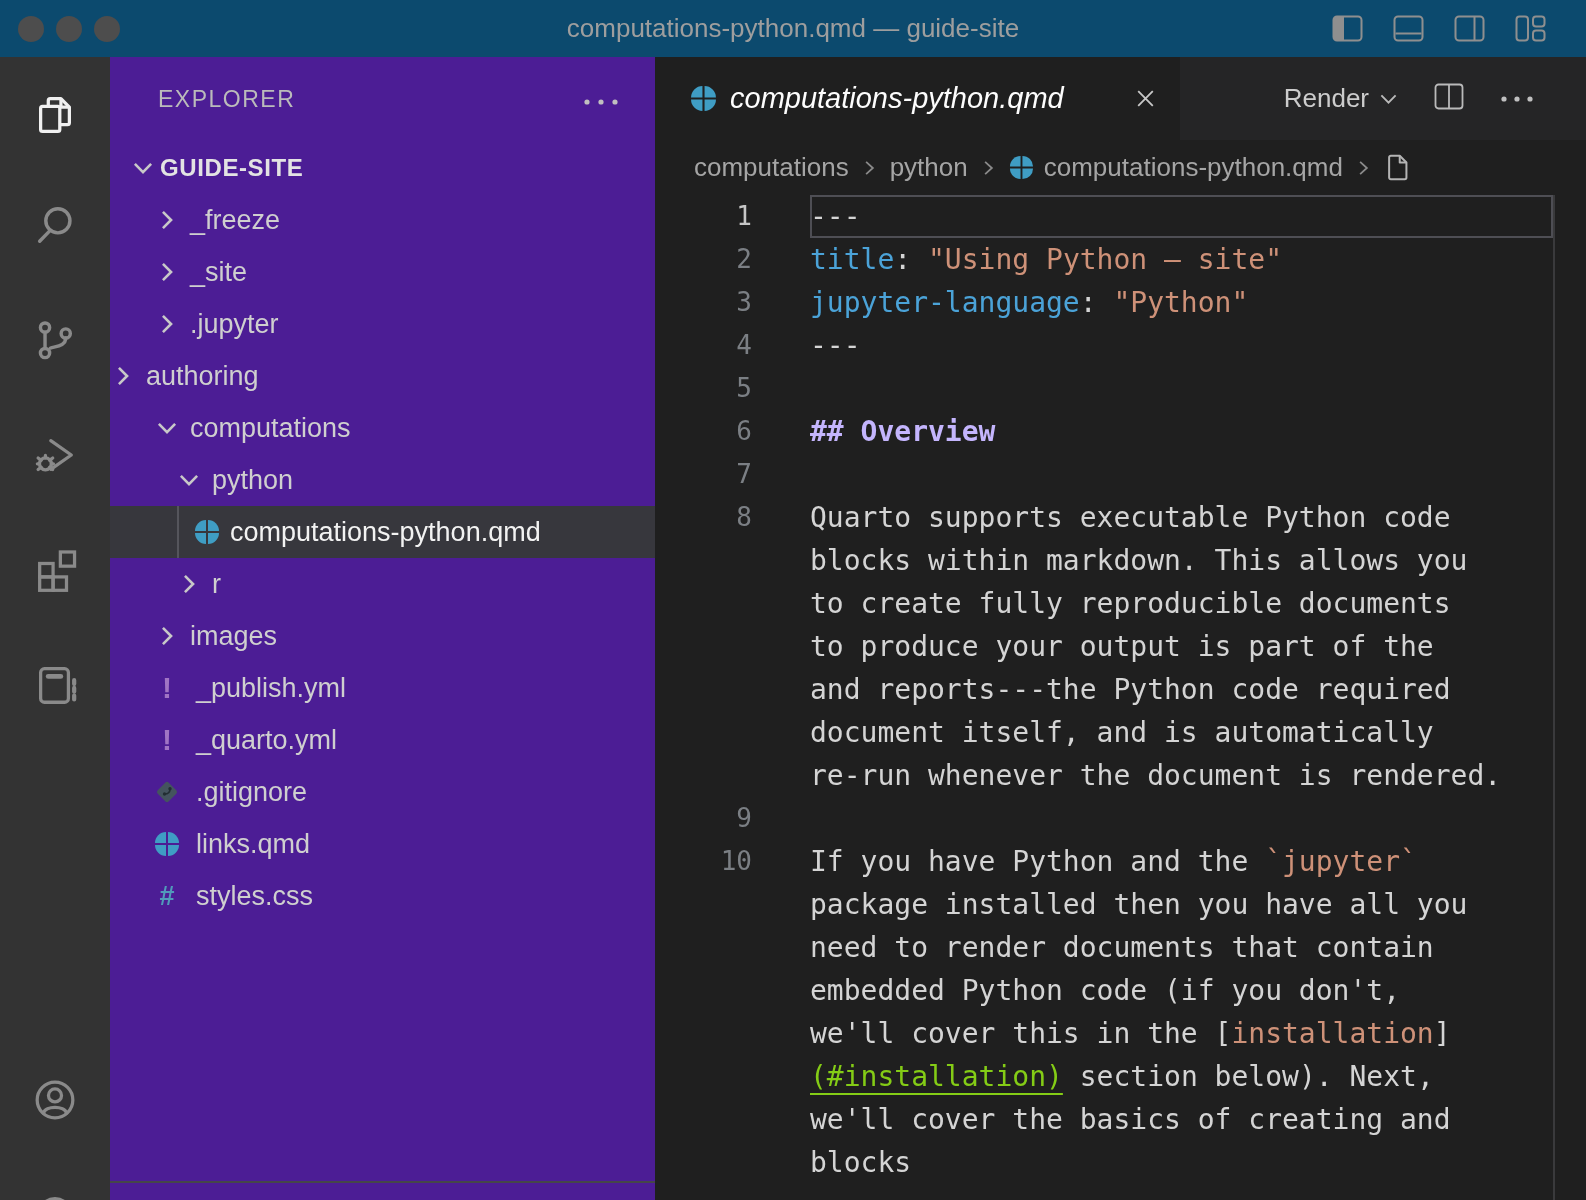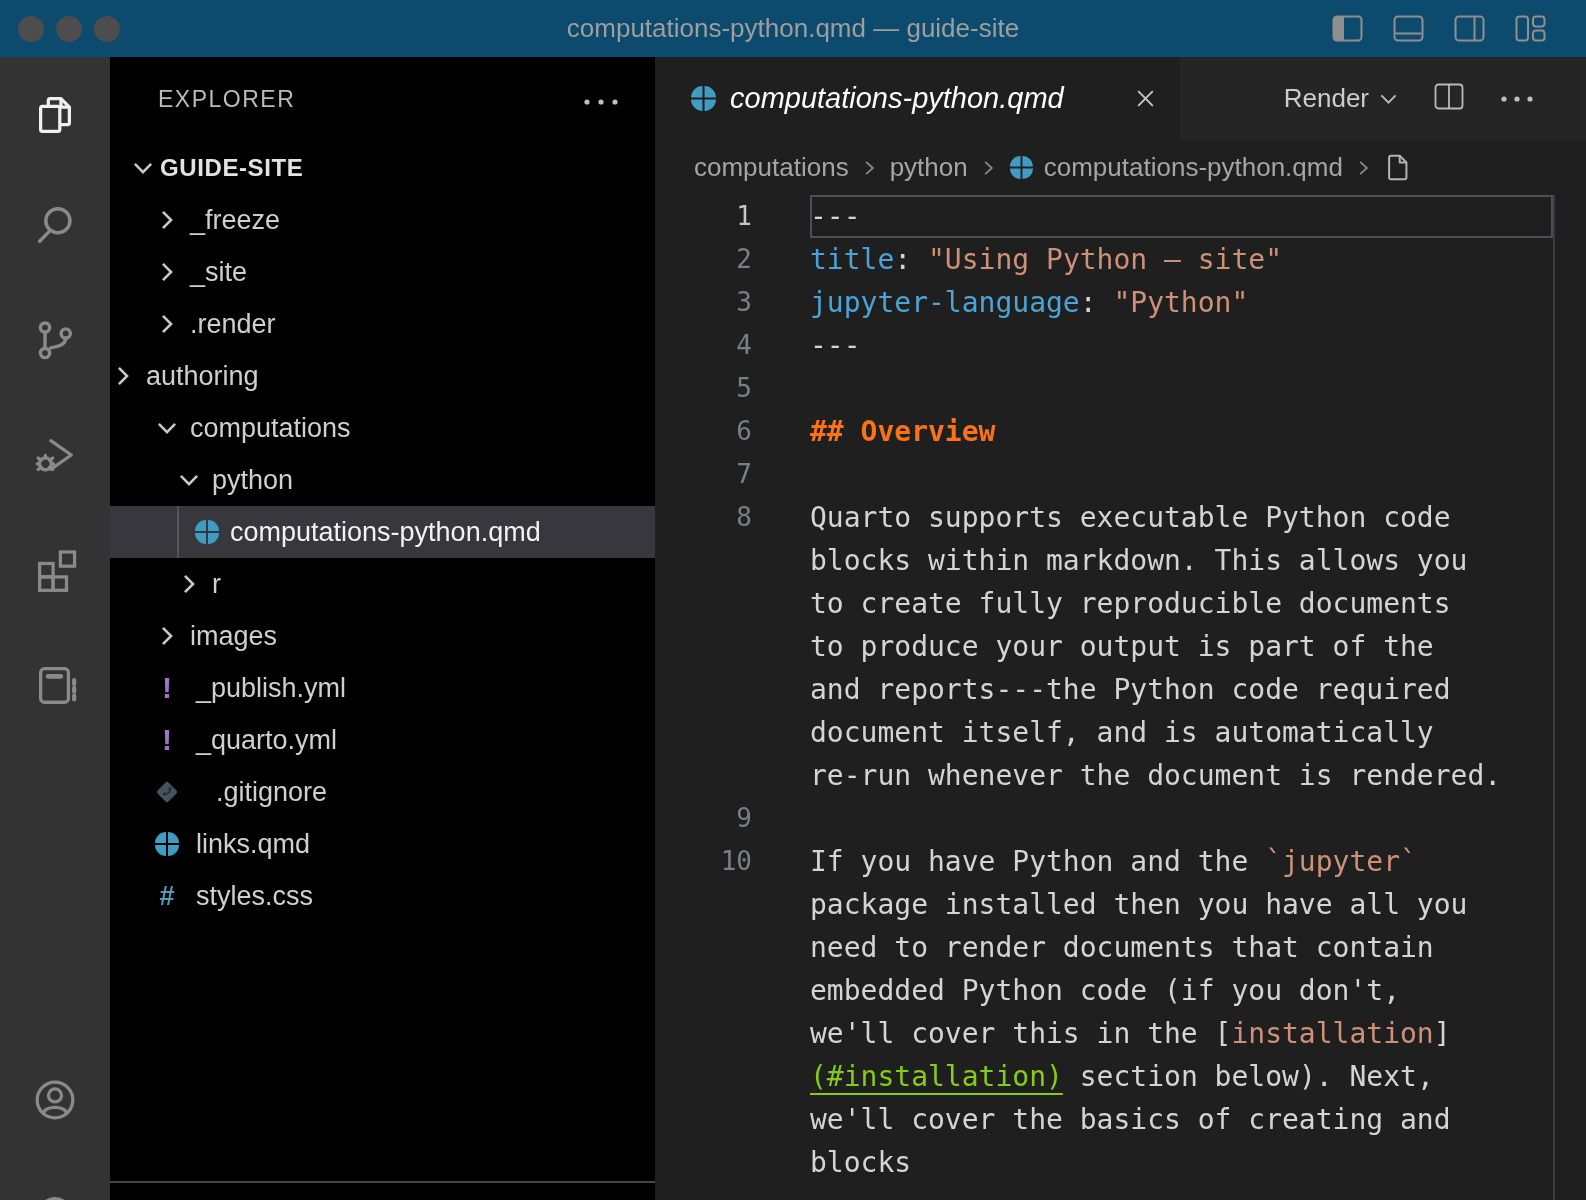--- a/index.html
+++ b/index.html
@@ -18,21 +18,21 @@
 
   
   .main { display:flex; height:1143px; }
 
   
   .activitybar { position:relative; width:110px; background:#333333; flex:0 0 110px; overflow:hidden; }
   .ab-icon { position:absolute; left:32px; width:46px; height:46px; }
   .ab-icon svg { width:46px; height:46px; display:block; }
 
   
-  .sidebar { position:relative; width:545px; flex:0 0 545px; background:#000000; overflow:hidden; }
+  .sidebar { position:relative; width:545px; flex:0 0 545px; background:#4c1d95; overflow:hidden; }
   .sb-header { height:85px; display:flex; align-items:center; padding-left:48px; position:relative; }
   .sb-title { color:#bbbbbb; font-size:23px; letter-spacing:1.5px; }
   .sb-dots { position:absolute; right:35px; top:36px; }
   .tree-root-row { height:52px; display:flex; align-items:center; padding-left:20px; }
   .tree-root-row .chev { margin-right:4px; }
   .root-label { color:#e3e3e3; font-size:24px; font-weight:700; letter-spacing:0.6px; }
   .tree-row { position:relative; height:52px; display:flex; align-items:center; color:#cfcfcf; font-size:27px; }
   .tree-row.selected { background:#37373d; color:#f2f2f2; }
   .tree-row .guide { position:absolute; left:67px; top:0; bottom:0; width:2px; background:#55555c; }
   .chev { width:26px; height:26px; flex:0 0 26px; display:flex; align-items:center; justify-content:center; }
@@ -70,21 +70,21 @@
   .code-row { display:flex; height:43px; }
   .ln { flex:0 0 97px; width:97px; text-align:right; font-family:"DejaVu Sans Mono", monospace;
         font-size:26px; line-height:43px; color:#7b7f84; }
   .ln.cur { color:#c6c6c6; }
   .ct { position:relative; margin-left:58px; width:743px; white-space:pre;
         font-family:"DejaVu Sans Mono", monospace; font-size:28px; line-height:43px; }
   .ct.cur::after { content:""; position:absolute; inset:0; border:2px solid #4e4e54; pointer-events:none; }
   .tk-p { color:#d4d4d4; }
   .tk-k { color:#4ba3d8; }
   .tk-s { color:#ce9178; }
-  .tk-h { color:#f97316; font-weight:700; }
+  .tk-h { color:#c4b5fd; font-weight:700; }
   .tk-c { color:#ce9178; }
   .tk-l { color:#84cc16; text-decoration:underline; text-decoration-thickness:2px; text-underline-offset:7px; }
 </style>
 </head>
 <body>
 
 <div class="window">
 
   <div class="titlebar">
     <div class="traffic">
@@ -219,21 +219,21 @@
               </svg>
             </span>
             <span class="tree-label">_site</span>
           </div>
           <div class="tree-row" style="padding-left: 44px;">
             <span class="chev">
               <svg width="26" height="26" viewBox="0 0 16 16" fill="none" stroke="#c8c8c8" stroke-width="1.6">
                 <path d="M5.5 3 10.5 8 5.5 13"></path>
               </svg>
             </span>
-            <span class="tree-label">.render</span>
+            <span class="tree-label">.jupyter</span>
           </div>
           <div class="tree-row" style="">
             <span class="chev">
               <svg width="26" height="26" viewBox="0 0 16 16" fill="none" stroke="#c8c8c8" stroke-width="1.6">
                 <path d="M5.5 3 10.5 8 5.5 13"></path>
               </svg>
             </span>
             <span class="tree-label">authoring</span>
           </div>
           <div class="tree-row" style="padding-left: 44px;">
@@ -289,21 +289,21 @@
             <span class="tree-label">images</span>
           </div>
           <div class="tree-row" style="padding-left: 44px;">
             <span class="tree-ficon ficon-yaml">!</span>
             <span class="tree-label gap16">_publish.yml</span>
           </div>
           <div class="tree-row" style="padding-left: 44px;">
             <span class="tree-ficon ficon-yaml">!</span>
             <span class="tree-label gap16">_quarto.yml</span>
           </div>
-          <div class="tree-row" style="padding-left: 44px; gap: 20px;">
+          <div class="tree-row" style="padding-left: 44px;">
             <span class="tree-ficon">
               <svg width="26" height="26" viewBox="0 0 26 26">
                 <g transform="rotate(45 13 13)">
                   <rect x="5.2" y="5.2" width="15.6" height="15.6" rx="2.5" fill="#44545e"></rect>
                 </g>
                 <circle cx="10.5" cy="15" r="1.7" fill="#222e33"></circle>
                 <circle cx="16" cy="9.8" r="1.7" fill="#222e33"></circle>
                 <path d="M10.5 15c3.5 0 5.5-2 5.5-5" stroke="#222e33" stroke-width="1.5" fill="none"></path>
               </svg>
             </span>

